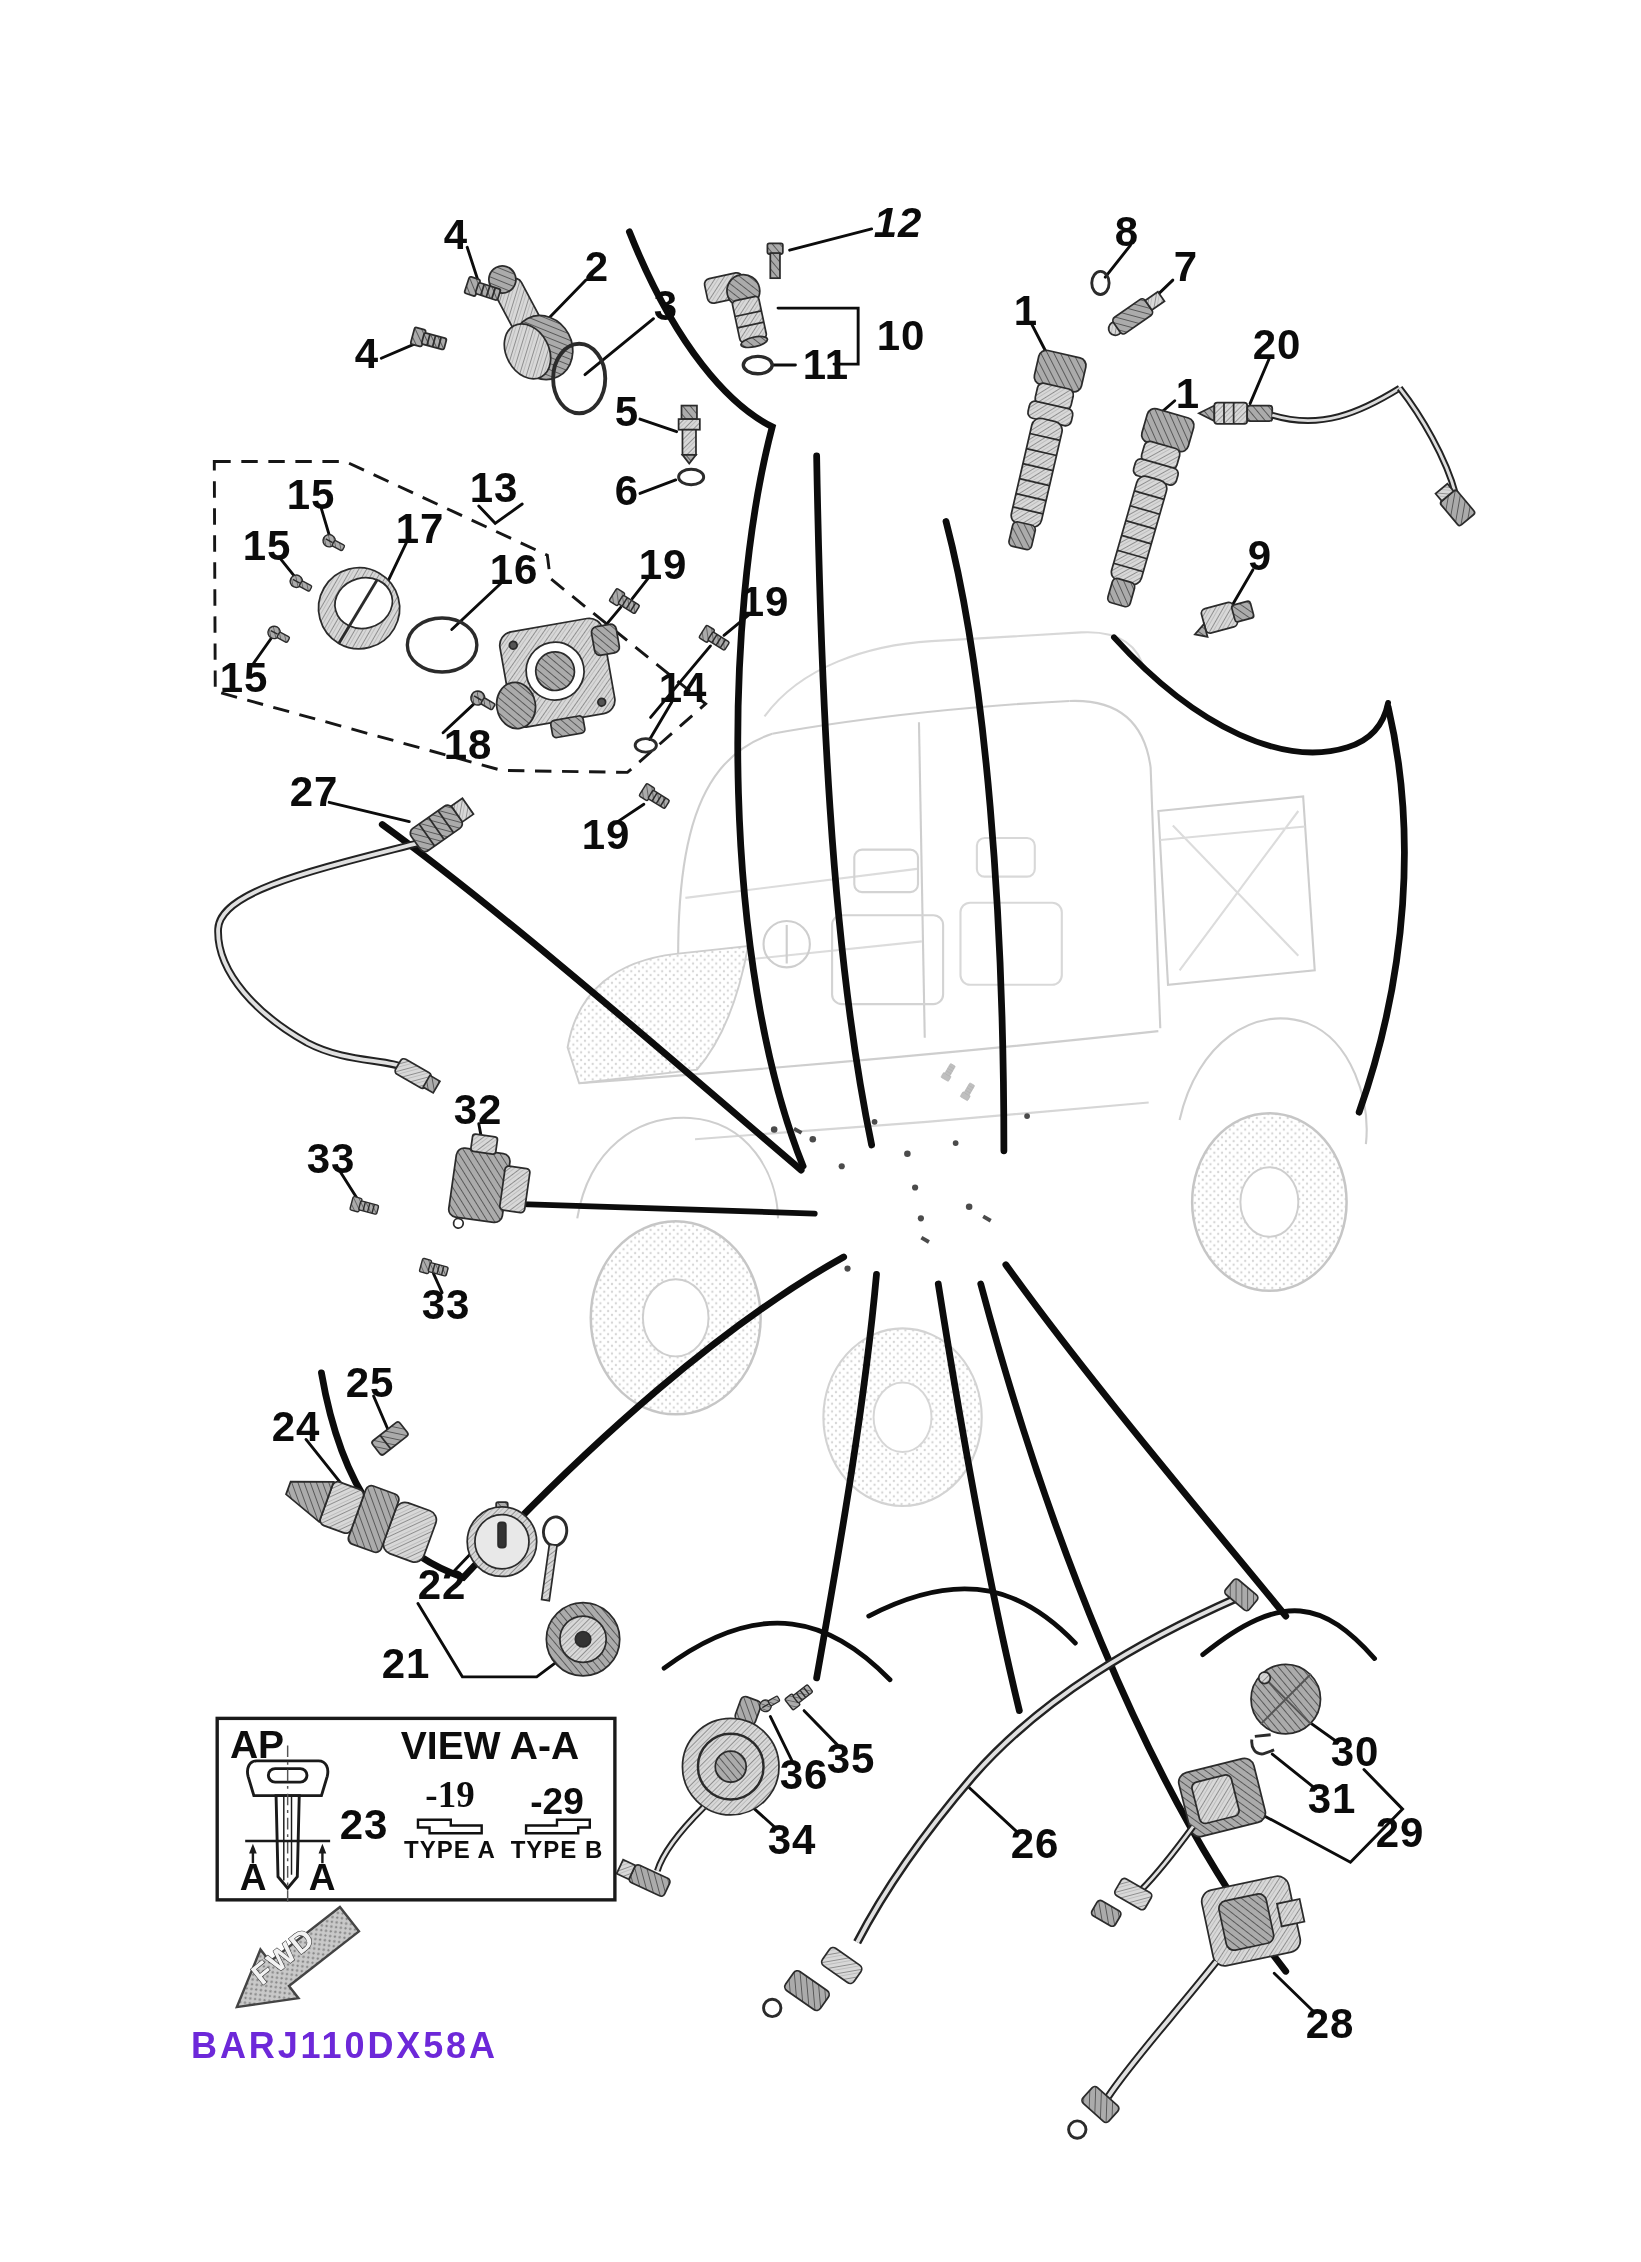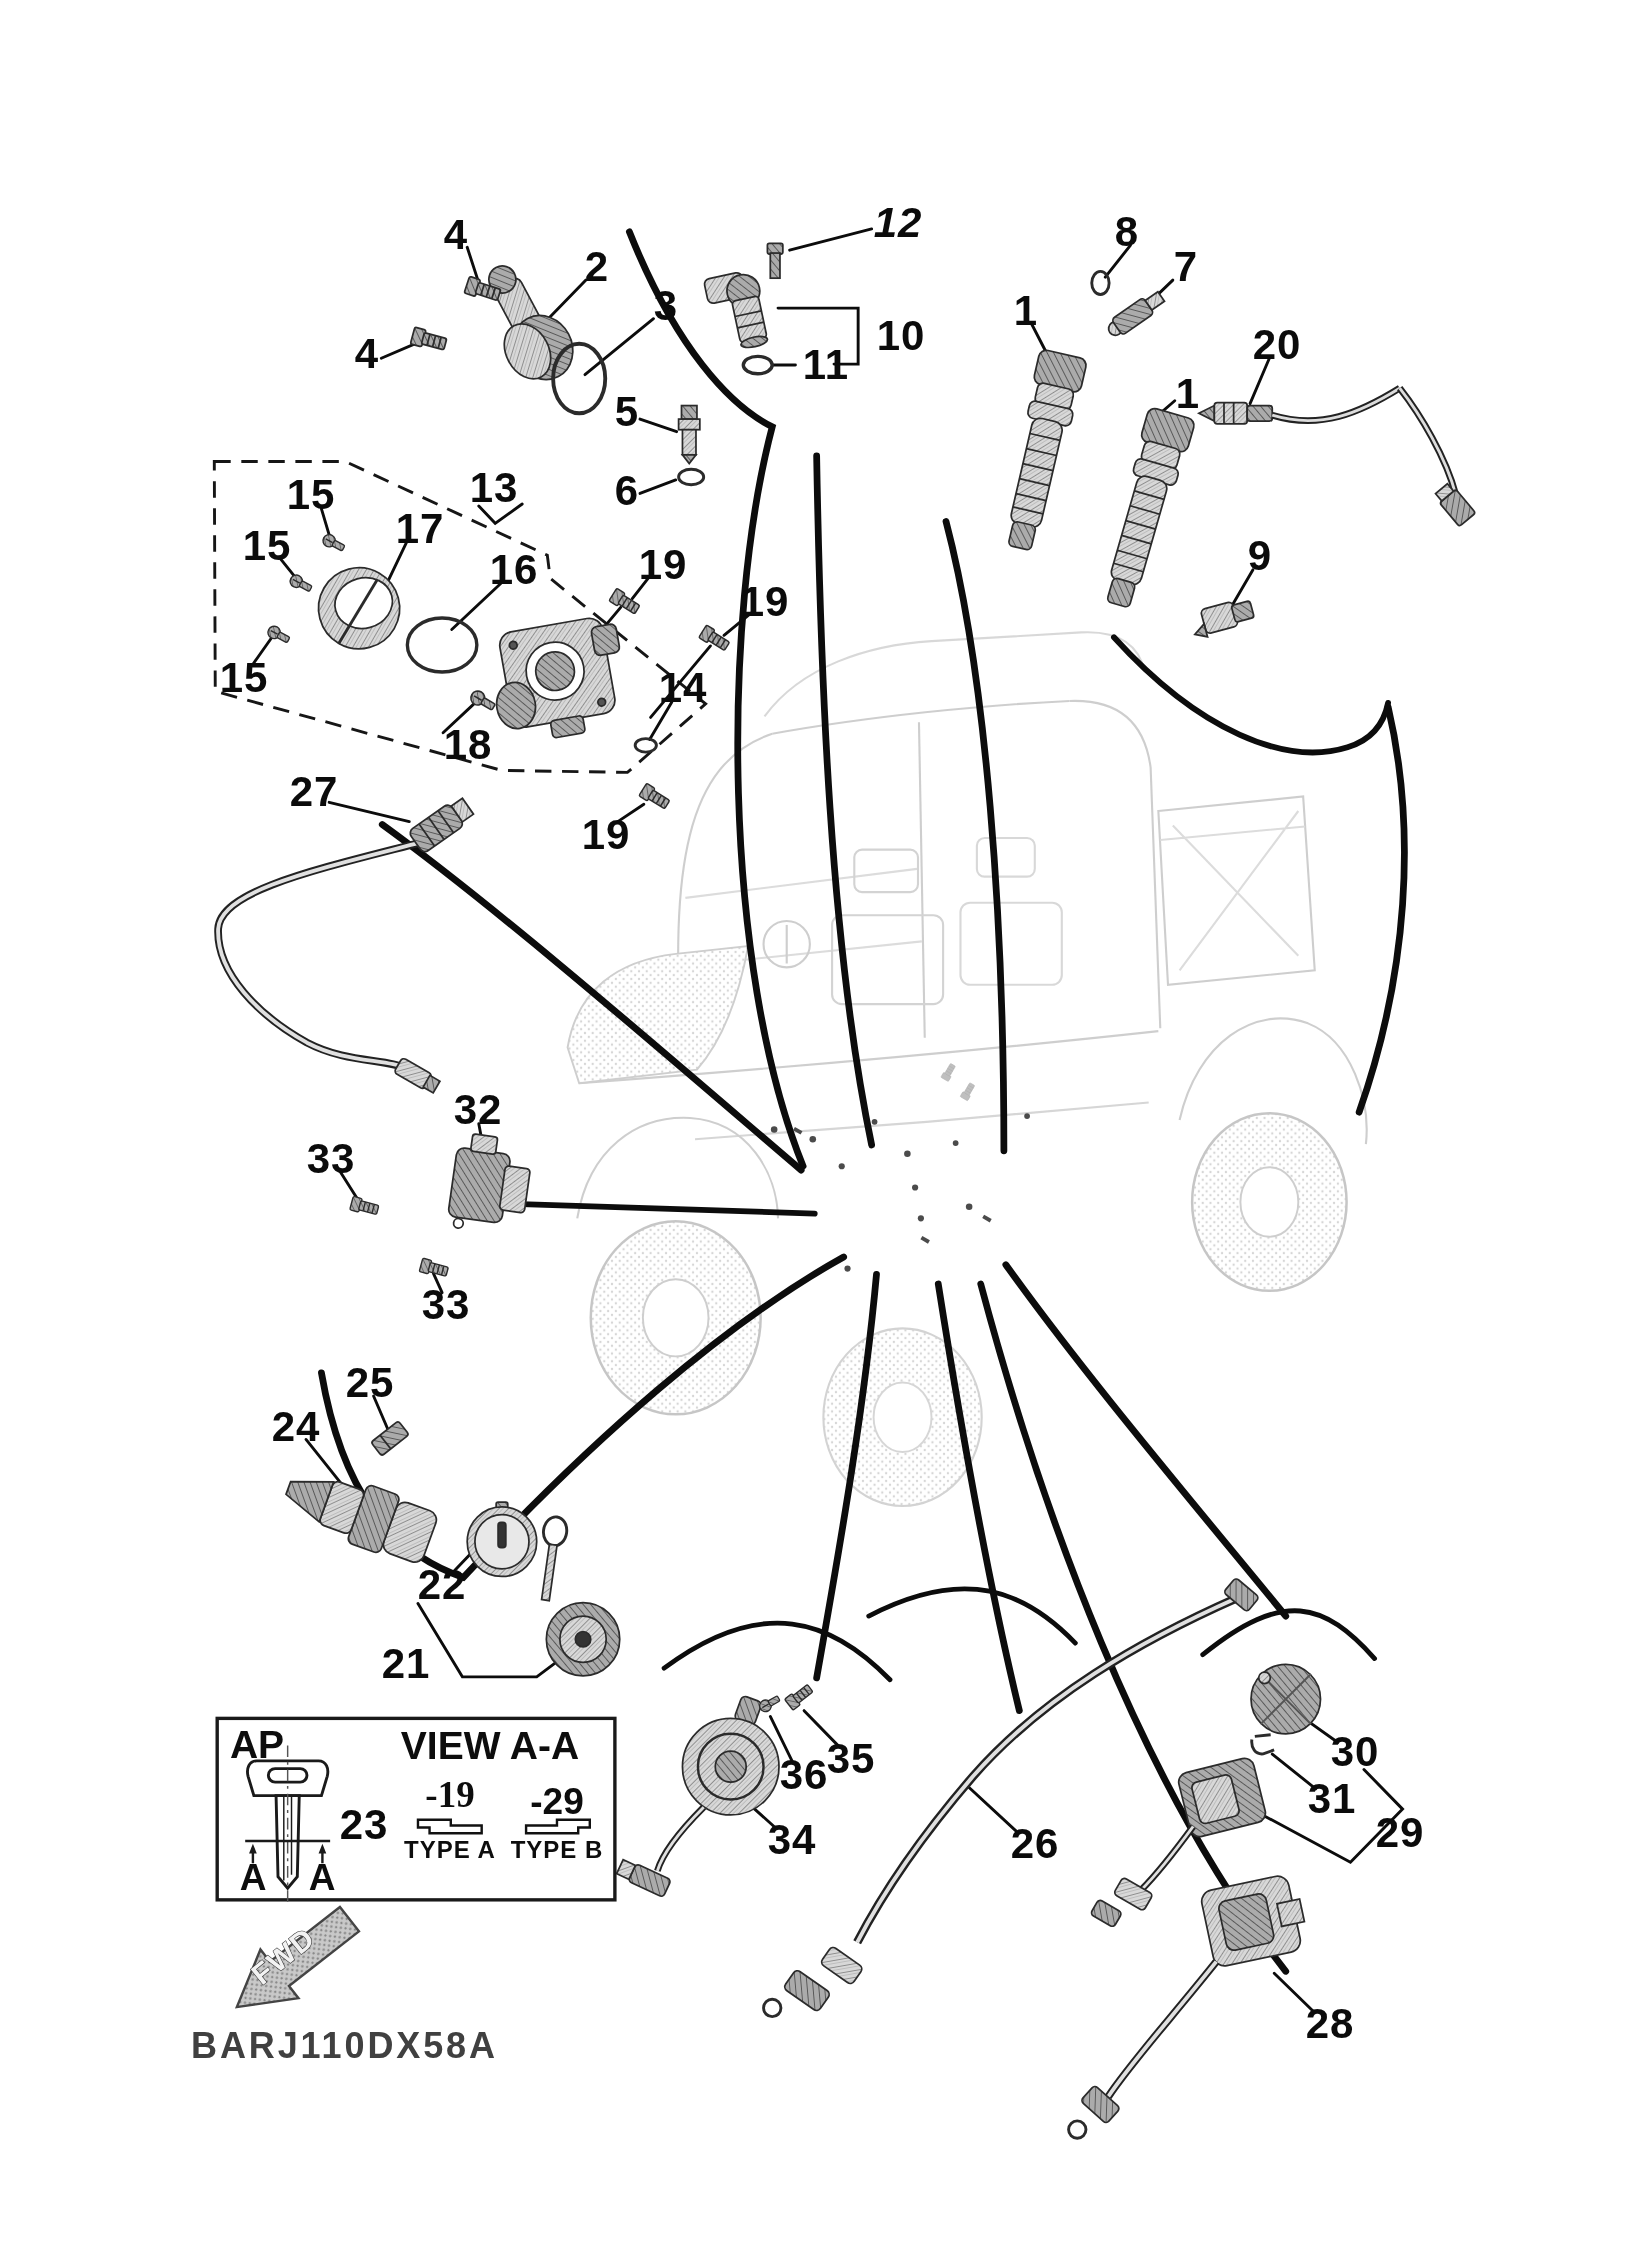--- a/index.html
+++ b/index.html
@@ -7,21 +7,21 @@
          font-family:"Liberation Sans",sans-serif;}
   .diagram-canvas{position:absolute;left:0;top:0;}
   .callout-layer{position:absolute;left:0;top:0;width:100%;height:100%;pointer-events:none;}
   .callout{position:absolute;transform:translate(-50%,-50%);
            font:700 42px/1 "Liberation Sans",sans-serif;color:#0b0b0b;letter-spacing:1px;white-space:nowrap;}
   .legend-text{position:absolute;transform:translate(-50%,-50%);font-weight:700;color:#0d0d0d;white-space:nowrap;}
   .t-big{font-size:39px;}
   .t-num{font-size:37px;}
   .t-small{font-size:24px;letter-spacing:1px;}
   .t-a{font-size:37px;}
-  .code-text{position:absolute;font:700 36px/1 "Liberation Sans",sans-serif;color:#404040;letter-spacing:2.9px;}
+  .code-text{position:absolute;font:700 36px/1 "Liberation Sans",sans-serif;color:#6d28d9;letter-spacing:2.9px;}
 </style>
 </head>
 <body>
 
 <div class="stage">
 
 <svg class="diagram-canvas" width="1641" height="2262" viewBox="0 0 1700 2343">
   <defs>
     <pattern id="hx" width="7" height="7" patternUnits="userSpaceOnUse" patternTransform="rotate(45)">
       <rect width="7" height="7" fill="#d8d8d8"></rect>

